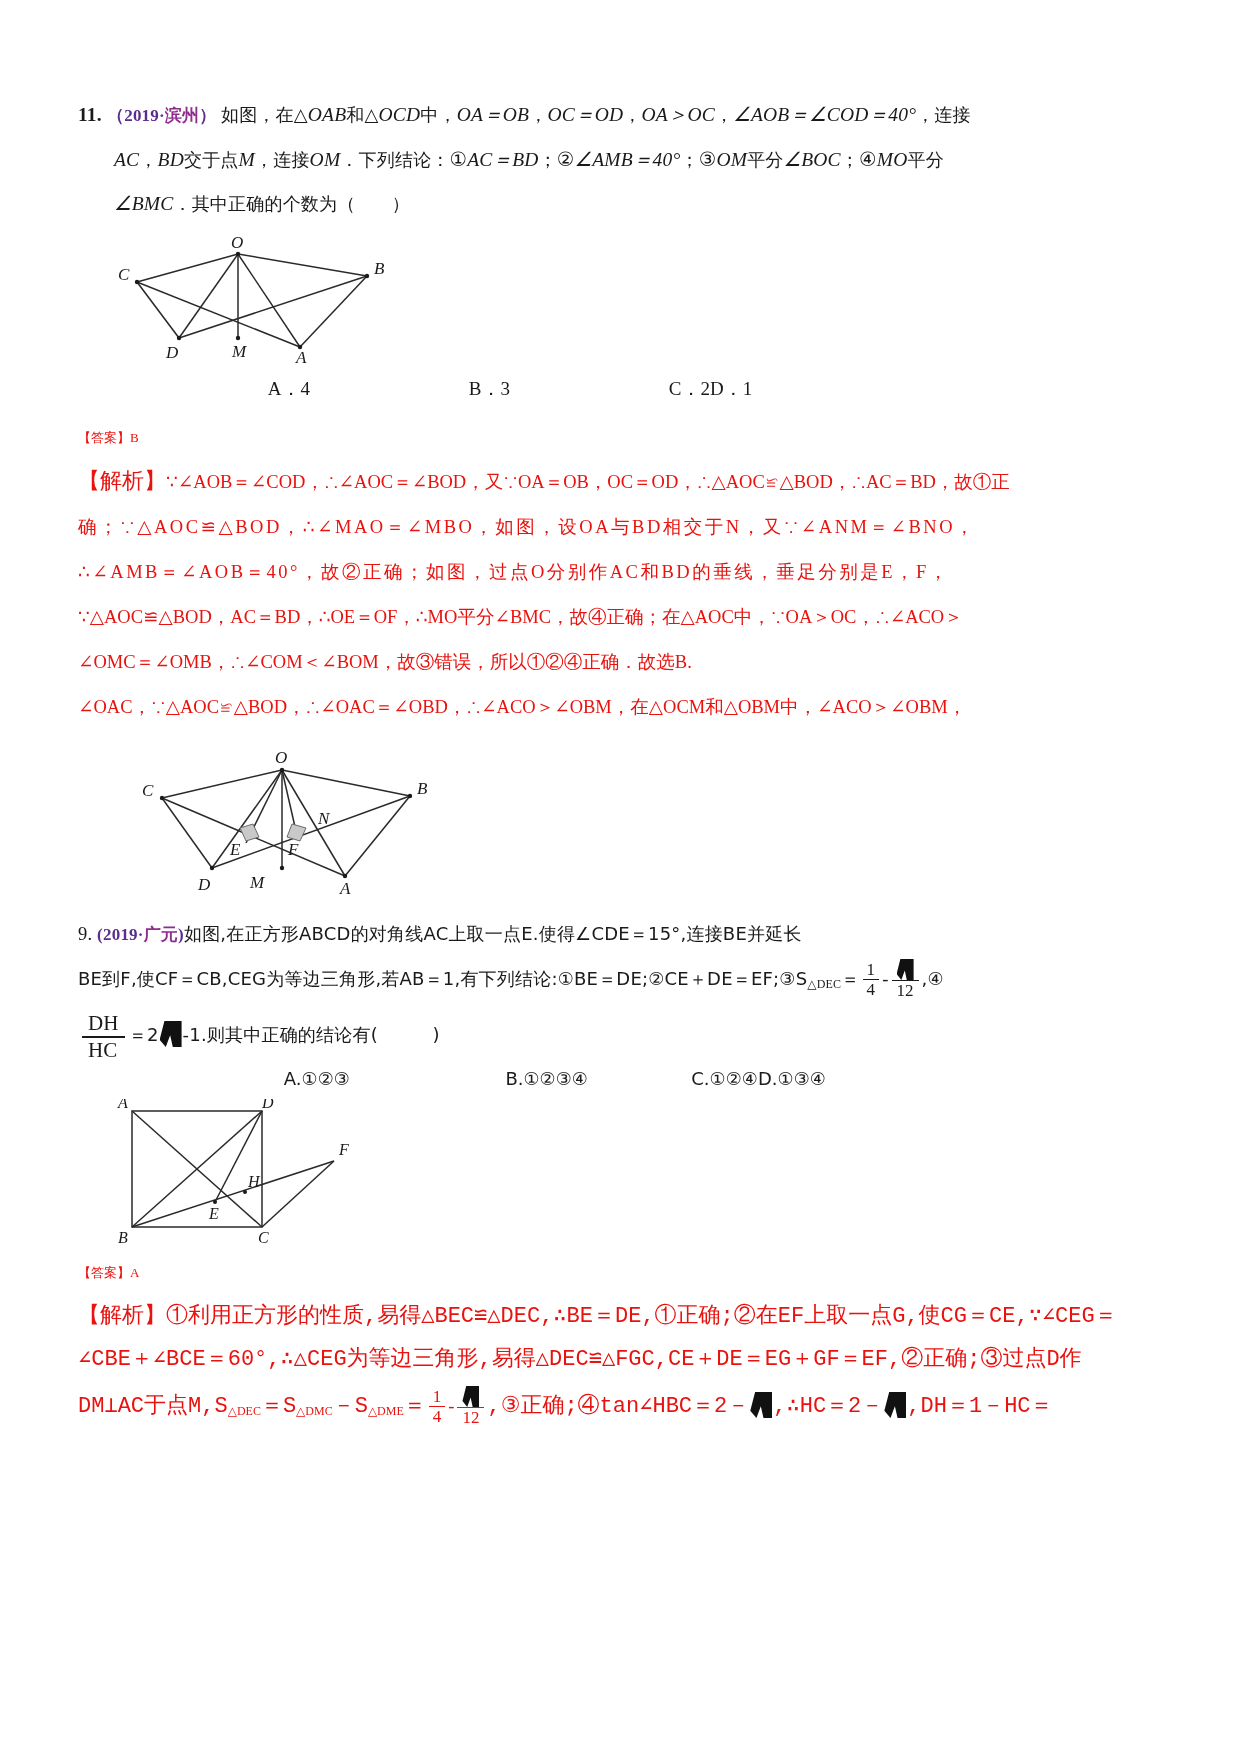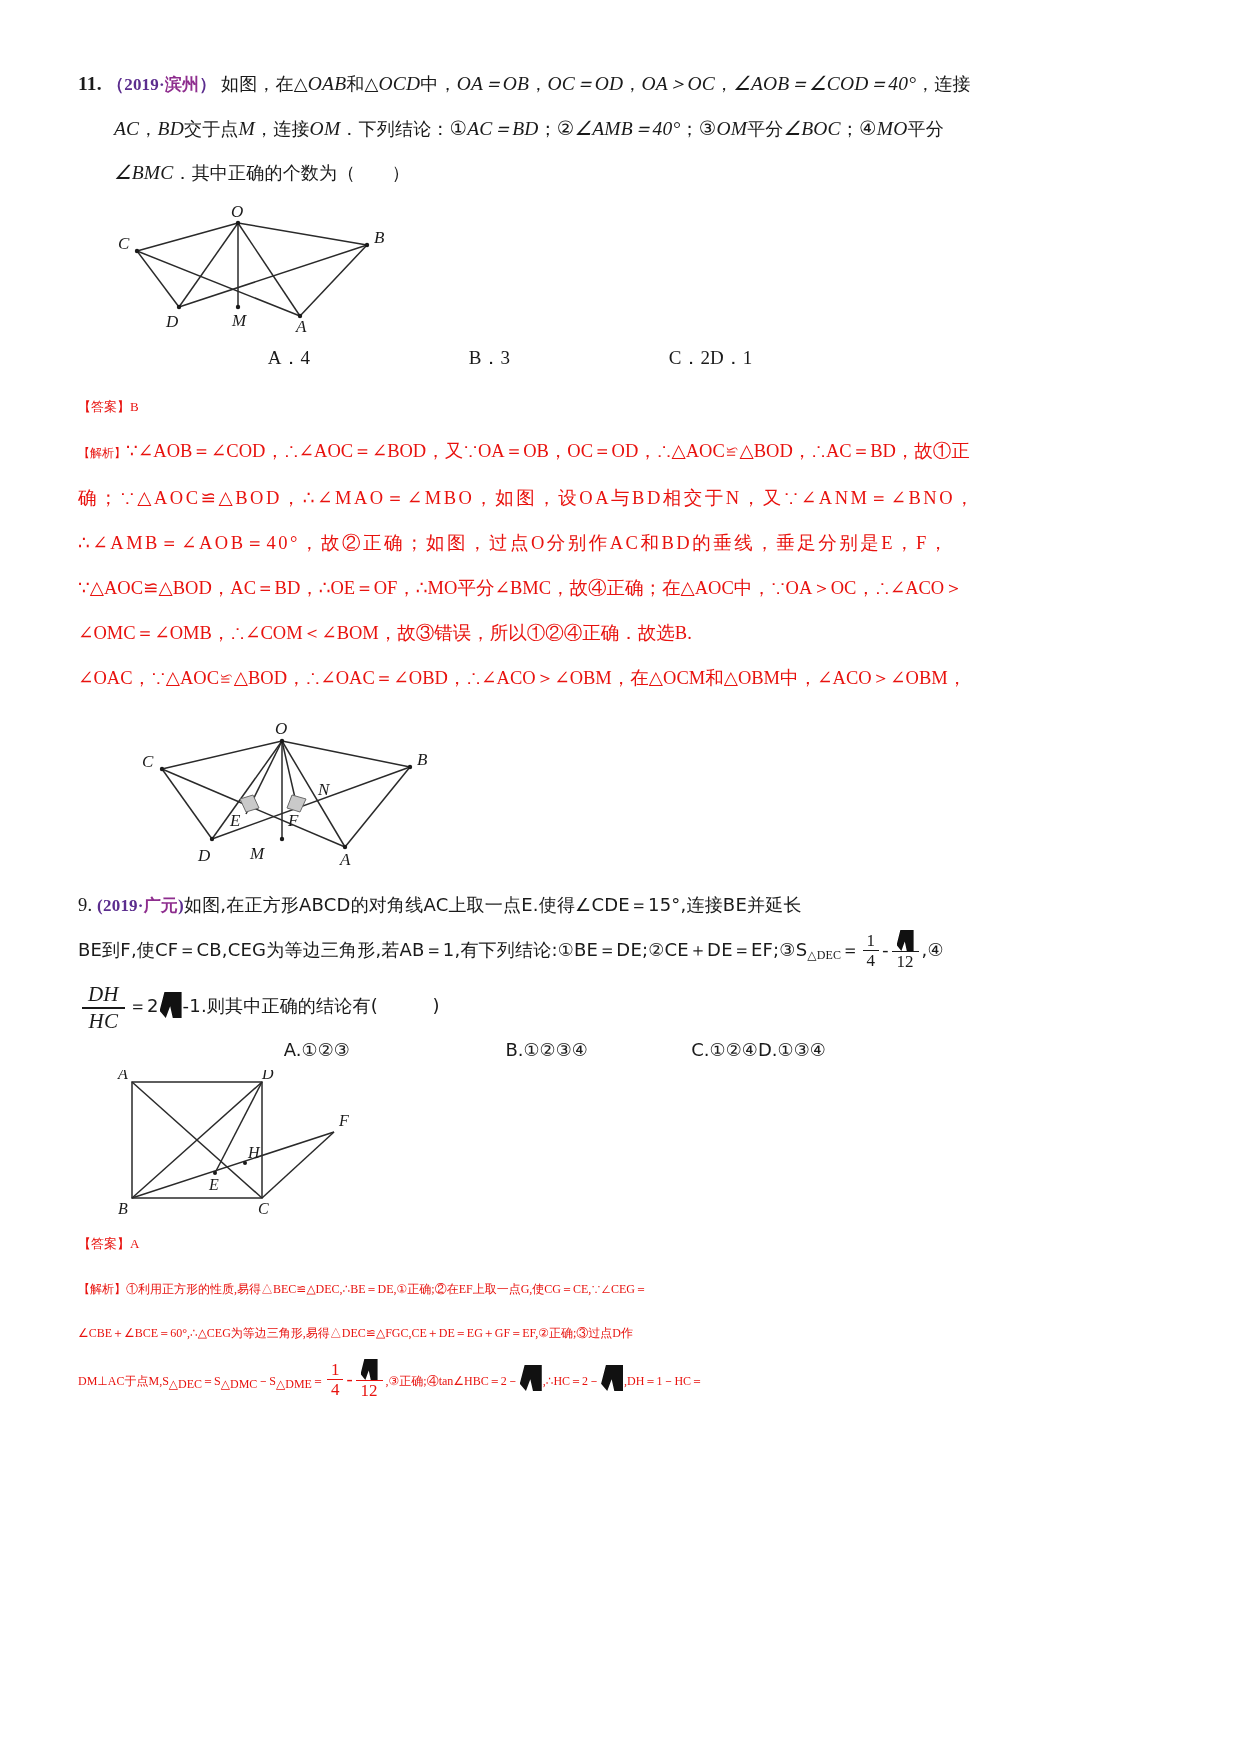--- a/index.html
+++ b/index.html
@@ -14,20 +14,21 @@
     color: #1a1a1a;
     position: relative;
     overflow: hidden;
   }
   .page {
     position: relative;
     width: 1241px;
     height: 1306px;
     padding: 0;
     box-sizing: border-box;
+    margin-top: 31px;
   }
   .content {
     position: absolute;
     left: 78px;
     top: 62px;
     width: 1085px;
   }
 
   
   .qline {
@@ -69,21 +70,21 @@
     white-space: nowrap;
   }
   .ans-line .tagword { font-family: "DejaVu Sans", sans-serif; }
   .exp-line {
     color: #e8120e;
     font-size: 18.5px;
     line-height: 45px;
     white-space: nowrap;
     letter-spacing: 0px;
   }
-  .exp-line .cn { font-family:Liberation Serif, serif; font-size: 12px; }
+  .exp-line .cn { font-family:Liberation Mono, monospace; font-size: 22px; }
   .exp-sp { letter-spacing: 2.5px; }
 
   
   .figwrap { position: relative; }
   .figwrap svg { display: block; }
   .figcap {
     font-family: "DejaVu Sans", sans-serif;
     font-size: 18px;
     color: #1a1a1a;
     margin-left: 38px;
@@ -98,25 +99,24 @@
     line-height: 1.15;
     margin: 0 3px;
     position: relative;
     top: -1px;
   }
   .frac .num { display: block; padding: 0 4px; border-bottom: 1.6px solid currentColor; }
   .frac .den { display: block; padding: 0 4px; }
   .bigfrac {
     display: inline-block;
     vertical-align: middle;
-    text-align: center;
+    text-align: left;
     font-size: 21px;
     line-height: 1.2;
     margin: 0 4px;
-    font-style: italic;
   }
   .bigfrac .num { display: block; padding: 0 6px; border-bottom: 2px solid currentColor; }
   .bigfrac .den { display: block; padding: 0 6px; }
   .blot {
     display: inline-block;
     width: 22px;
     height: 26px;
     background: #111;
     vertical-align: -6px;
     margin: 0 1px;

